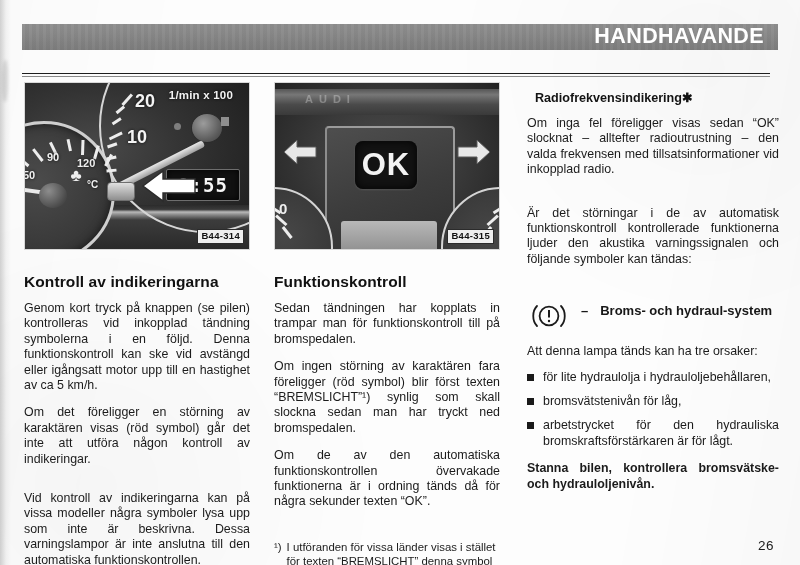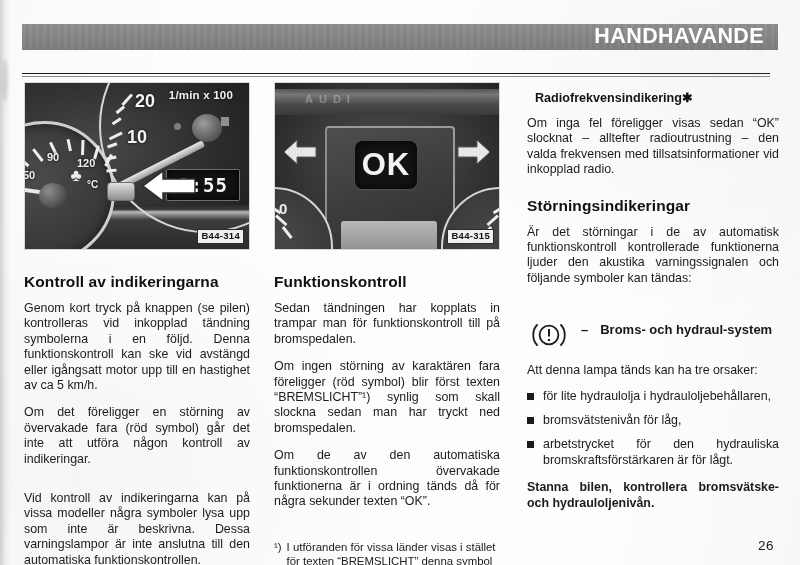--- a/index.html
+++ b/index.html
@@ -532,21 +532,21 @@
         </div>
 
         <div class="photo-caption">B44-314</div>
       </div>
 
       <div class="sp-22"></div>
       <h2 class="sec">Kontroll av indikeringarna</h2>
       <div class="sp-10"></div>
       <p class="body">Genom kort tryck på knappen (se pilen) kontrolleras vid inkopplad tändning symbolerna i en följd. Denna funktionskontroll kan ske vid avstängd eller igångsatt motor upp till en hastighet av ca 5 km/h.</p>
       <div class="sp-12"></div>
-      <p class="body">Om det föreligger en störning av övervakade fara (röd symbol) går det inte att utföra någon kontroll av indikeringar.</p>
+      <p class="body">Om det föreligger en störning av karaktären visas (röd symbol) går det inte att utföra någon kontroll av indikeringar.</p>
       <div class="sp-16"></div>
       <div class="sp-8"></div>
       <p class="body">Vid kontroll av indikeringarna kan på vissa modeller några symboler lysa upp som inte är beskrivna. Dessa varningslampor är inte anslutna till den automatiska funktionskontrollen.</p>
     </div>
 
     <div class="col col-2">
 
       <div class="photo">
         <div class="p2-bg"></div>
         <div class="p2-topband"></div>
@@ -602,21 +602,20 @@
       </div>
     </div>
 
     <div class="col col-3">
 
       <h3 class="sub"><span>Radiofrekvensindikering</span><span>✱</span></h3>
       <div style="height:2px"></div>
       <p class="body">Om inga fel föreligger visas sedan “OK” slocknat – alltefter radioutrustning – den valda frekvensen med tillsatsinformationer vid inkopplad radio.</p>
 
       <div class="sp-18"></div>
-      <h2 class="sec">Störningsindikeringar</h2>
       <div class="sp-10"></div>
       <p class="body">Är det störningar i de av automatisk funktionskontroll kontrollerade funktionerna ljuder den akustika varningssignalen och följande symboler kan tändas:</p>
 
       <div class="sp-34"></div>
       <div class="warn-row">
         <svg class="warn-icon" viewBox="0 0 44 28">
           <circle cx="22" cy="14" r="9.4" fill="none" stroke="#1b1b1b" stroke-width="1.8"></circle>
           <line x1="22" y1="8" x2="22" y2="15.6" stroke="#1b1b1b" stroke-width="2"></line>
           <circle cx="22" cy="19" r="1.2" fill="#1b1b1b"></circle>
           <path d="M10 4 C5 9, 5 19, 10 24" fill="none" stroke="#1b1b1b" stroke-width="1.8" stroke-linecap="round"></path>

